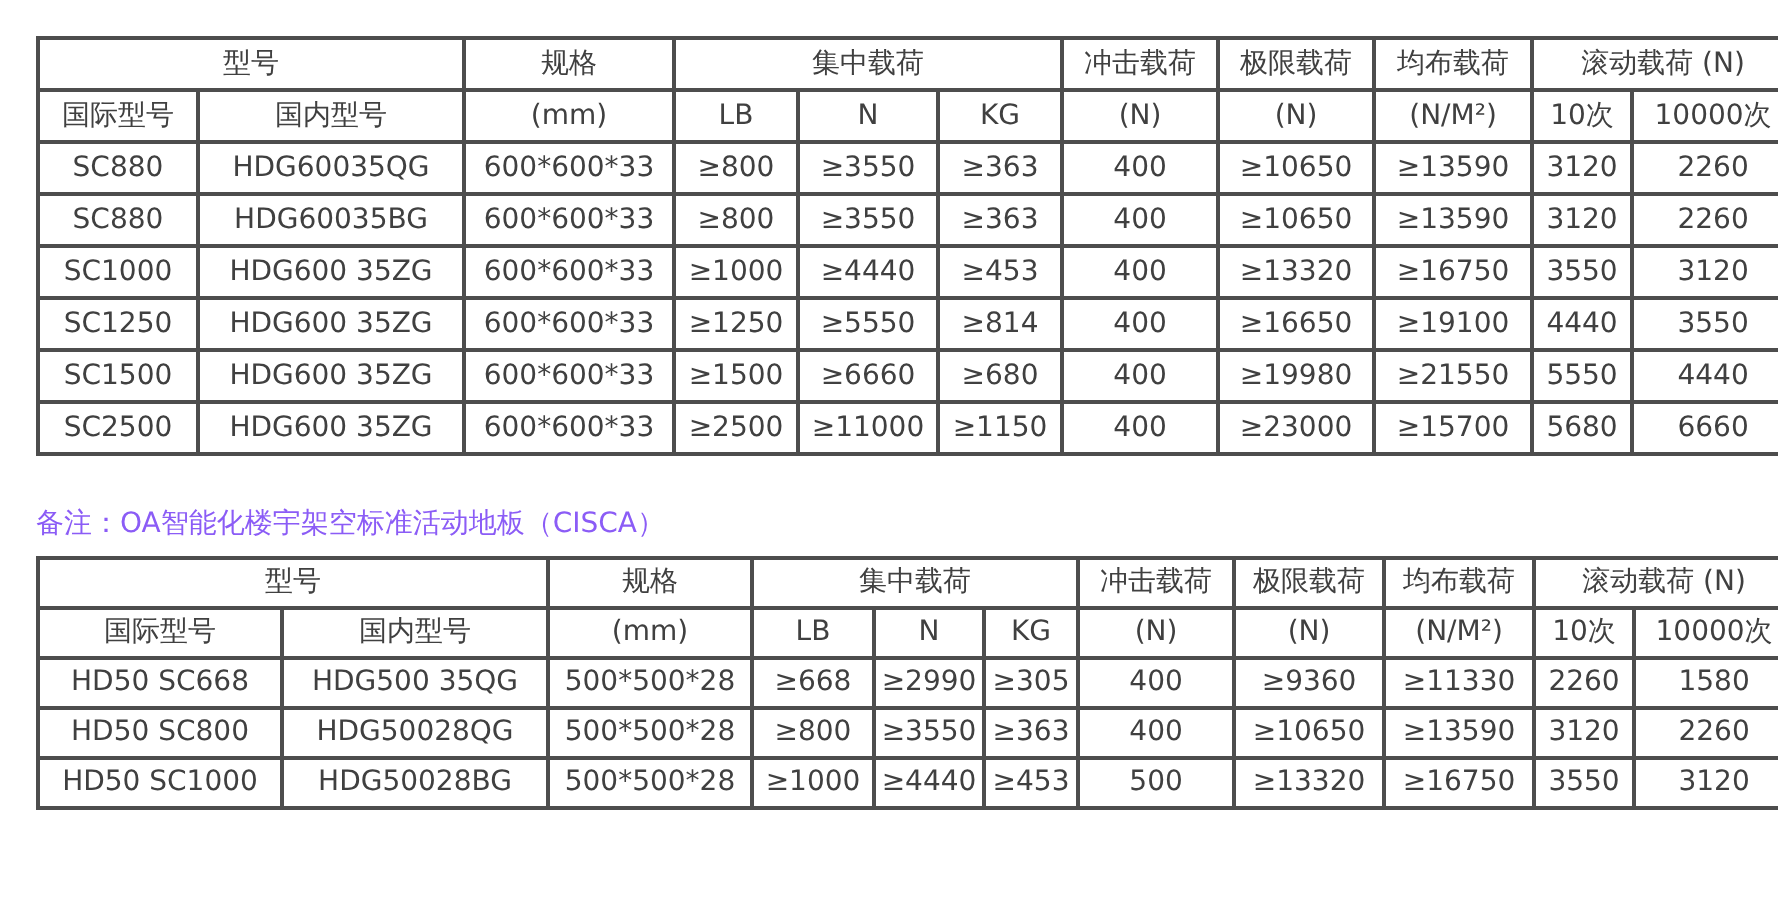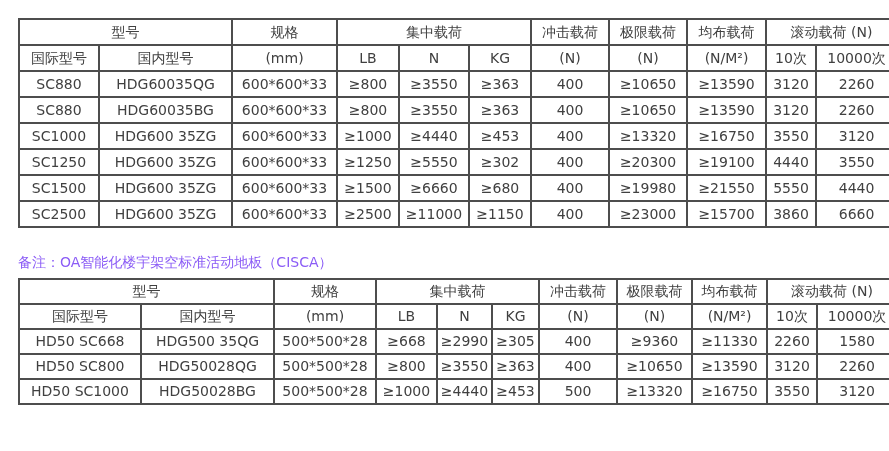--- a/index.html
+++ b/index.html
@@ -123,23 +123,23 @@
           <td>≥16750</td>
           <td>3550</td>
           <td>3120</td>
         </tr>
         <tr>
           <td>SC1250</td>
           <td>HDG600 35ZG</td>
           <td>600*600*33</td>
           <td>≥1250</td>
           <td>≥5550</td>
-          <td>≥302</td>
-          <td>400</td>
-          <td>≥20300</td>
+          <td>≥814</td>
+          <td>400</td>
+          <td>≥16650</td>
           <td>≥19100</td>
           <td>4440</td>
           <td>3550</td>
         </tr>
         <tr>
           <td>SC1500</td>
           <td>HDG600 35ZG</td>
           <td>600*600*33</td>
           <td>≥1500</td>
           <td>≥6660</td>
@@ -153,21 +153,21 @@
         <tr>
           <td>SC2500</td>
           <td>HDG600 35ZG</td>
           <td>600*600*33</td>
           <td>≥2500</td>
           <td>≥11000</td>
           <td>≥1150</td>
           <td>400</td>
           <td>≥23000</td>
           <td>≥15700</td>
-          <td>3860</td>
+          <td>5680</td>
           <td>6660</td>
         </tr>
       </tbody>
   </table>
 
   <div class="note">备注：OA智能化楼宇架空标准活动地板（CISCA）</div>
 
   <table class="spec t500">
     <colgroup>
       <col style="width:122px">

